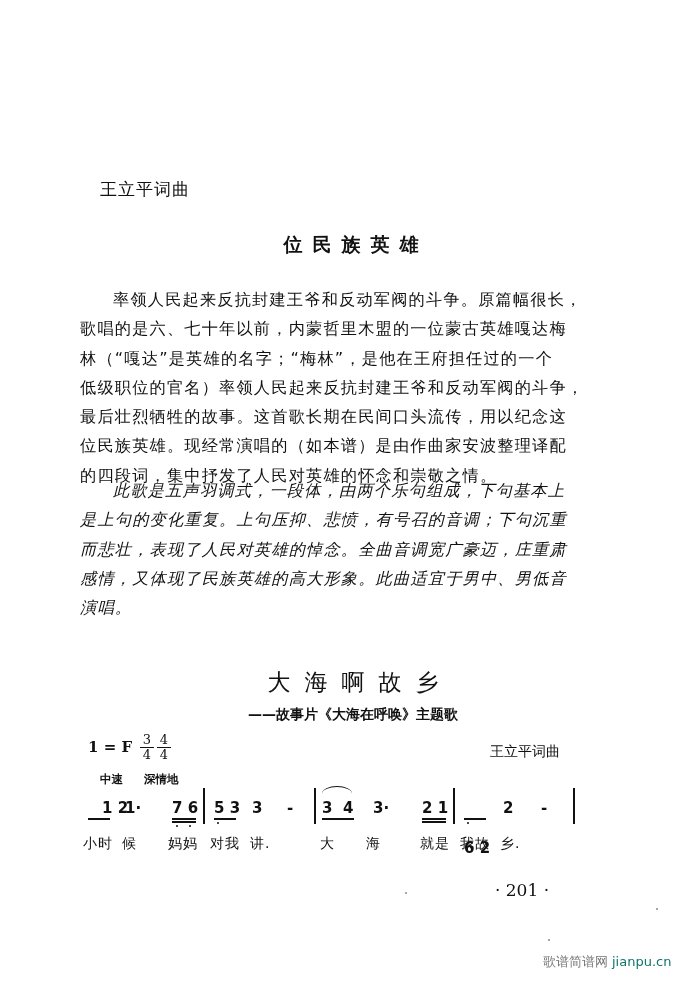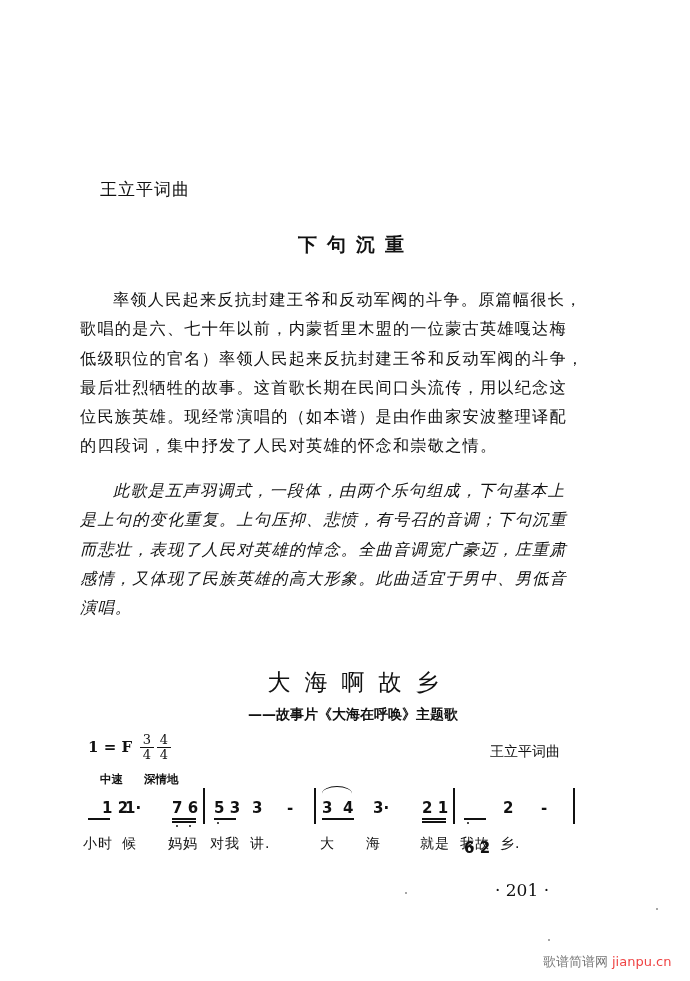--- a/index.html
+++ b/index.html
@@ -128,32 +128,33 @@
       font-size: 17px;
       font-family: "DejaVu Serif", serif;
     }
     .watermark {
       left: 543px; top: 953px;
       font-size: 13px;
       font-family: "DejaVu Sans", sans-serif;
       color: #777;
       white-space: nowrap;
     }
-    .watermark .url { color: #ef4444; margin-left: 4px; }
+    .watermark .url { color: #0f766e; margin-left: 4px; }
     .specks .dot { background: #888; }
   </style>
 </head>
 <body>
 
 <div class="abs section-label">王立平词曲</div>
-<div class="abs song-heading">下句沉重</div>
+<div class="abs song-heading">位民族英雄</div>
 
 <div class="abs para p1">
   <span class="line indent">率领人民起来反抗封建王爷和反动军阀的斗争。原篇幅很长，</span>
   <span class="line">歌唱的是六、七十年以前，内蒙哲里木盟的一位蒙古英雄嘎达梅</span>
+  <span class="line">林（“嘎达”是英雄的名字；“梅林”，是他在王府担任过的一个</span>
   <span class="line">低级职位的官名）率领人民起来反抗封建王爷和反动军阀的斗争，</span>
   <span class="line">最后壮烈牺牲的故事。这首歌长期在民间口头流传，用以纪念这</span>
   <span class="line">位民族英雄。现经常演唱的（如本谱）是由作曲家安波整理译配</span>
   <span class="line">的四段词，集中抒发了人民对英雄的怀念和崇敬之情。</span>
 </div>
 
 <div class="abs para p2">
   <span class="line indent">此歌是五声羽调式，一段体，由两个乐句组成，下句基本上</span>
   <span class="line">是上句的变化重复。上句压抑、悲愤，有号召的音调；下句沉重</span>
   <span class="line">而悲壮，表现了人民对英雄的悼念。全曲音调宽广豪迈，庄重肃</span>

